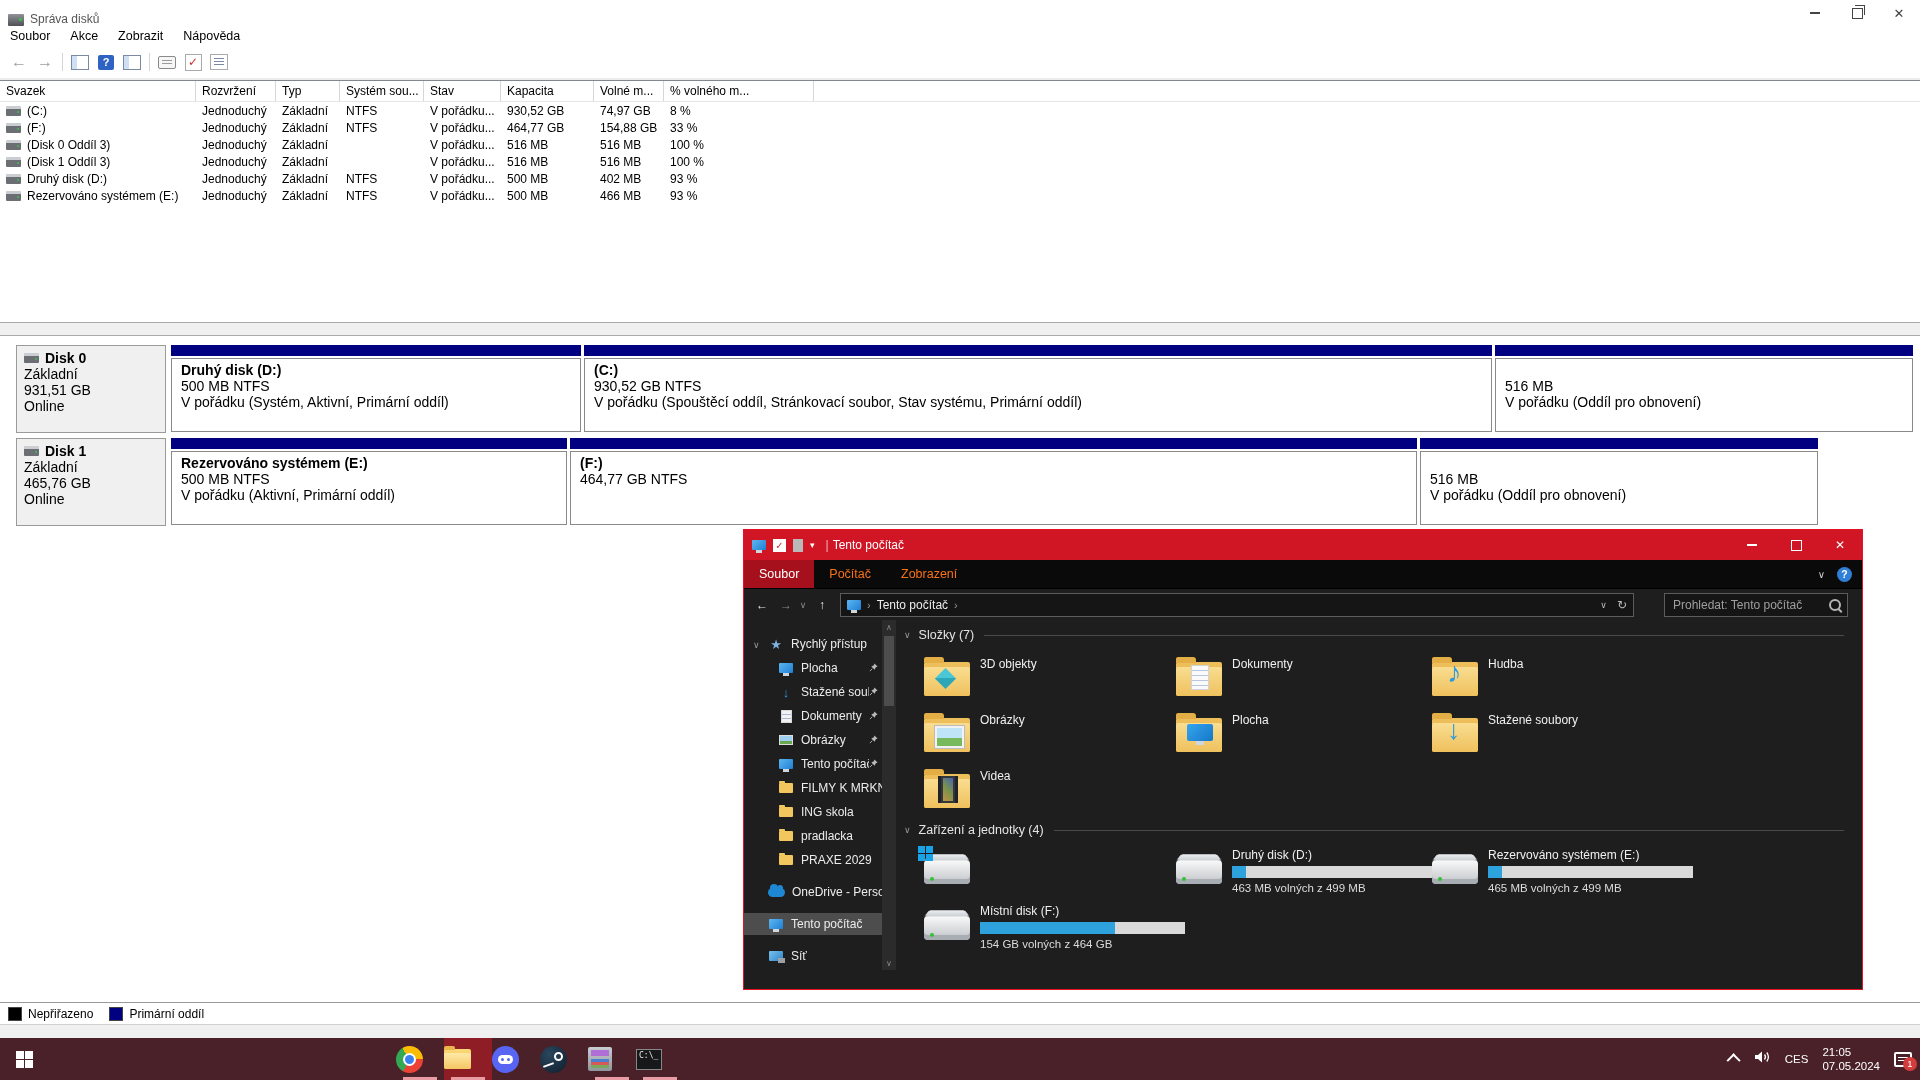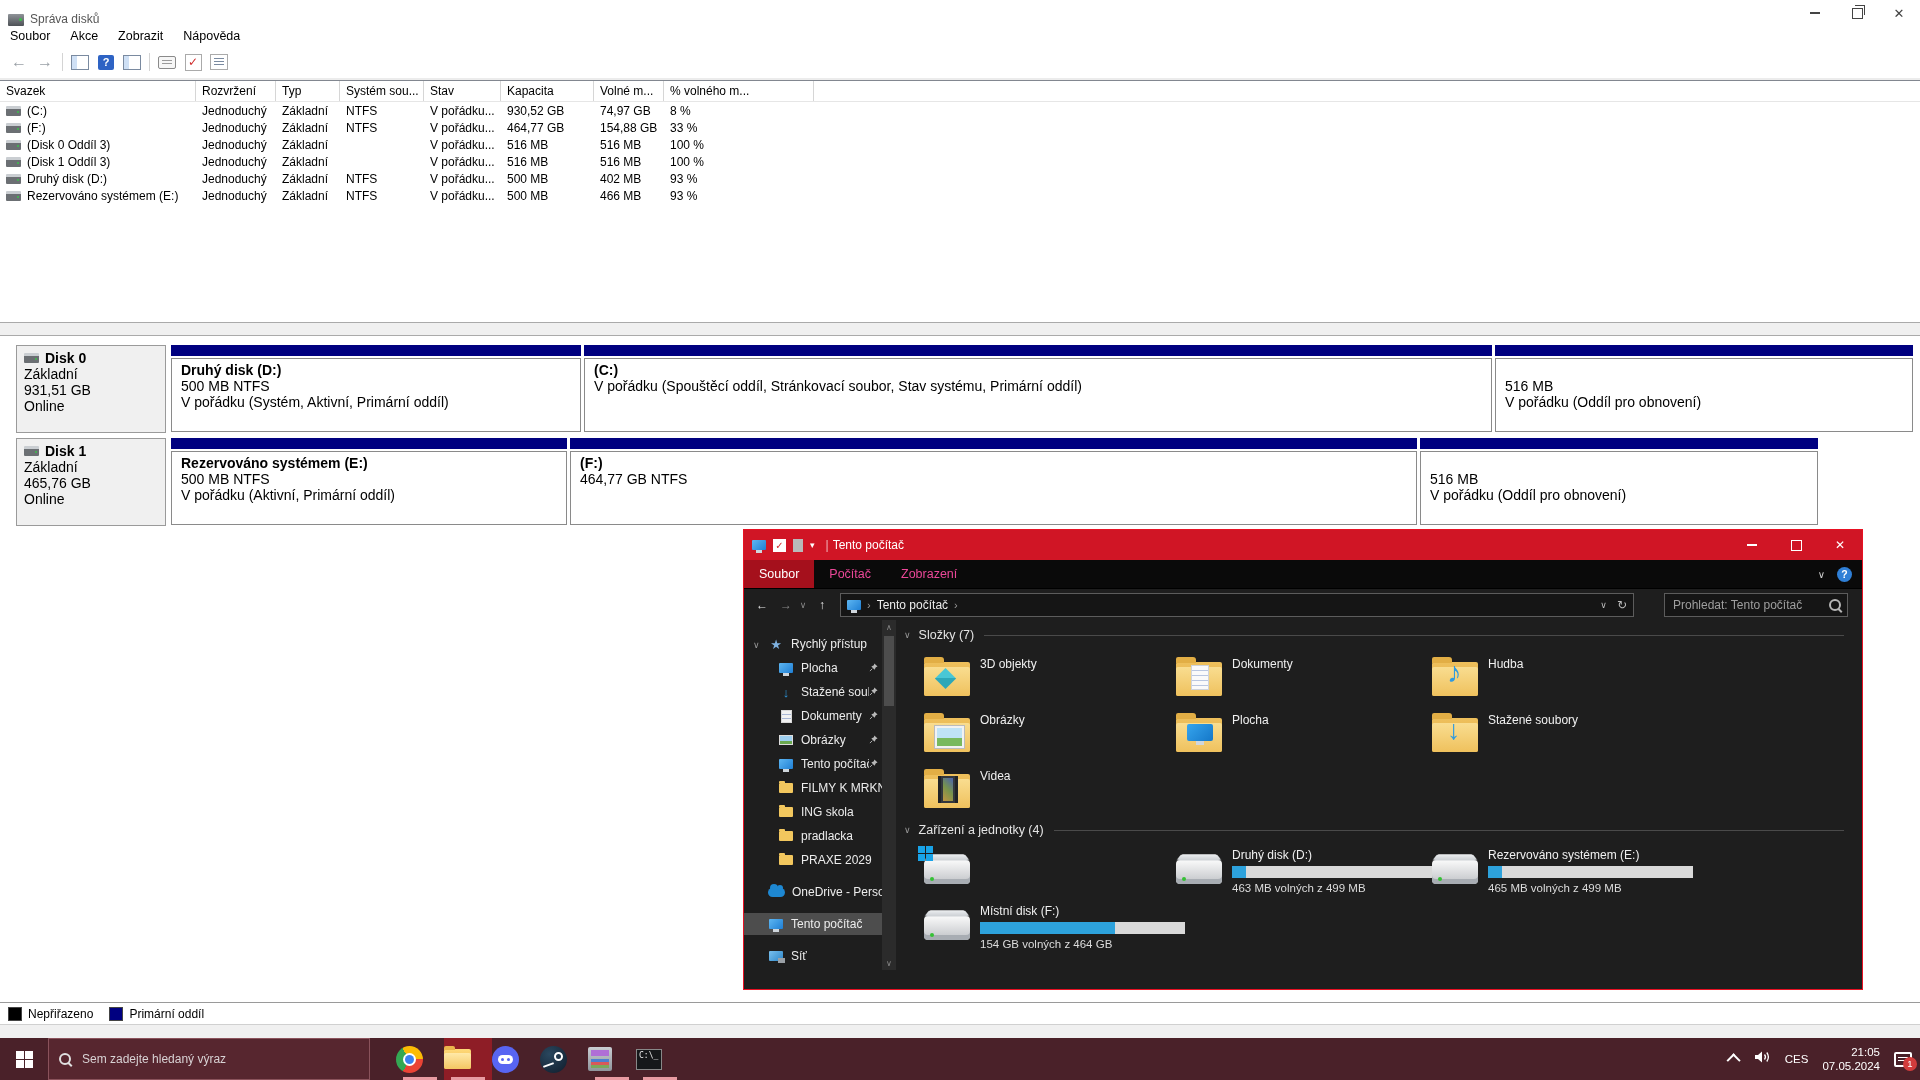--- a/index.html
+++ b/index.html
@@ -73,21 +73,21 @@
   .qat-gray{width:10px;height:13px;background:#b9b9b9}
   .qat-caret{color:#fff;font-size:9px}
   .qat-div{color:rgba(255,255,255,.65);margin:0 4px}
   .ex-title .title-text{font-size:12px}
   .ex-winbtns{position:absolute;right:0;top:0;display:flex}
   .exbtn{width:44px;height:30px;display:flex;align-items:center;justify-content:center;color:#fff}
   .exbtn .glyph-min{background:#fff}
   .exmax{width:9px;height:9px;border:1px solid #fff}
   
   .ex-ribbon{height:28px;background:#0a0a0a;display:flex;align-items:stretch;position:relative;border-bottom:1px solid #000}
-  .tab{display:flex;align-items:center;padding:0 15px;font-size:12.5px;color:#ec4899}
+  .tab{display:flex;align-items:center;padding:0 15px;font-size:12.5px;color:#f97316}
   .tab.file{background:#a5101c;color:#fff}
   .ribbon-right{position:absolute;right:10px;top:0;height:100%;display:flex;align-items:center;gap:12px}
   .rib-chev{color:#cfcfcf;font-size:10px}
   .help-circle{width:15px;height:15px;border-radius:50%;background:#2f7fd6;color:#fff;font-size:10.5px;font-weight:bold;display:flex;align-items:center;justify-content:center}
   
   .ex-nav{position:relative;height:32px;background:#1e1e1e}
   .navico{position:absolute;top:0;height:32px;display:flex;align-items:center;justify-content:center;color:#e4e4e4}
   .addr{position:absolute;left:96px;top:4px;width:794px;height:24px;box-sizing:border-box;background:#151515;border:1px solid #5c5c5c;display:flex;align-items:center;padding:0 6px;gap:6px}
   .crumb-sep{color:#9a9a9a;font-size:11px}
   .addr-right{margin-left:auto;display:flex;align-items:center;gap:10px;color:#bdbdbd}
@@ -189,21 +189,21 @@
   .steam{width:27px;height:27px;border-radius:50%;background:radial-gradient(circle at 35% 30%,#2a475e,#0f1c2b);position:relative}
   .steam::before{content:'';position:absolute;right:4px;top:6px;width:9px;height:9px;border:2px solid #fff;border-radius:50%;box-sizing:border-box}
   .steam::after{content:'';position:absolute;left:3px;bottom:7px;width:11px;height:2px;background:#fff;transform:rotate(-20deg)}
   .winrar{width:24px;height:24px;position:relative;background:linear-gradient(180deg,#c9cdd2,#8f959c);border-radius:2px}
   .winrar::before{content:'';position:absolute;left:3px;top:3px;right:3px;height:6px;background:#b06ed6}
   .winrar::after{content:'';position:absolute;left:3px;bottom:3px;right:3px;height:9px;background:repeating-linear-gradient(180deg,#4c7fd0 0 3px,#d8595a 3px 6px,#7aa85c 6px 9px)}
   .cmdico{width:26px;height:21px;background:#16181a;border:1px solid #888;box-sizing:border-box;color:#e8e8e8;font-family:"DejaVu Sans Mono","Liberation Mono",monospace;font-size:8px;padding:1px 2px}
   .tray{position:absolute;right:0;top:0;height:42px;display:flex;align-items:center;gap:14px;padding-right:8px}
   .chev-up{width:8px;height:8px;border-left:2px solid #fff;border-top:2px solid #fff;transform:rotate(45deg) translateY(2px)}
   .tray-txt{font-size:11.5px}
-  .clock{font-size:11.5px;line-height:14px;text-align:right}
+  .clock{font-size:11.5px;line-height:14px;text-align:left}
   .notif{position:relative;width:18px;height:15px;border:2px solid #fff;border-radius:2px;box-sizing:border-box}
   .notif::before{content:'';position:absolute;left:2px;top:3px;right:2px;height:1px;background:#fff;box-shadow:0 3px 0 #fff}
   .badge{position:absolute;right:-7px;bottom:-6px;width:14px;height:14px;border-radius:50%;background:#d23c3c;color:#fff;font-size:9.5px;display:flex;align-items:center;justify-content:center}
   
   .d0p1{width:410px}.d0p2{width:908px}.d0p3{width:418px}
   .d1p1{width:396px}.d1p2{width:847px}.d1p3{width:398px}
 </style>
 </head>
 <body>
 
@@ -370,20 +370,21 @@
           <div class="pbox">
             <div class="pline pname">Druhý disk  (D:)</div>
             <div class="pline">500 MB NTFS</div>
             <div class="pline">V pořádku (Systém, Aktivní, Primární oddíl)</div>
           </div>
         </div>
         <div class="part d0p2">
           <div class="pbar"></div>
           <div class="pbox">
             <div class="pline pname">(C:)</div>
+            <div class="pline">930,52 GB NTFS</div>
             <div class="pline">V pořádku (Spouštěcí oddíl, Stránkovací soubor, Stav systému, Primární oddíl)</div>
           </div>
         </div>
         <div class="part d0p3">
           <div class="pbar"></div>
           <div class="pbox">
             <div class="pline pname"></div>
             <div class="pline">516 MB</div>
             <div class="pline">V pořádku (Oddíl pro obnovení)</div>
           </div>
@@ -685,24 +686,20 @@
         <div class="dfree">154 GB volných z 464 GB</div>
       </div>
     </div>
 
   </div>
 
   <div id="tb">
     <div class="start">
         <span class="winflag"></span>
       </div>
-    <div class="tb-search">
-      <span class="mag"></span>
-      <input placeholder="Sem zadejte hledaný výraz" style="">
-    </div>
     <div class="app" style="left:396px">
       <span class="chrome"></span>
         <span class="ul"></span>
     </div>
     <div class="app active" style="left:444px">
       <span class="fold-tb"></span>
         <span class="ul"></span>
     </div>
     <div class="app" style="left:492px">
       <span class="discord"></span>

